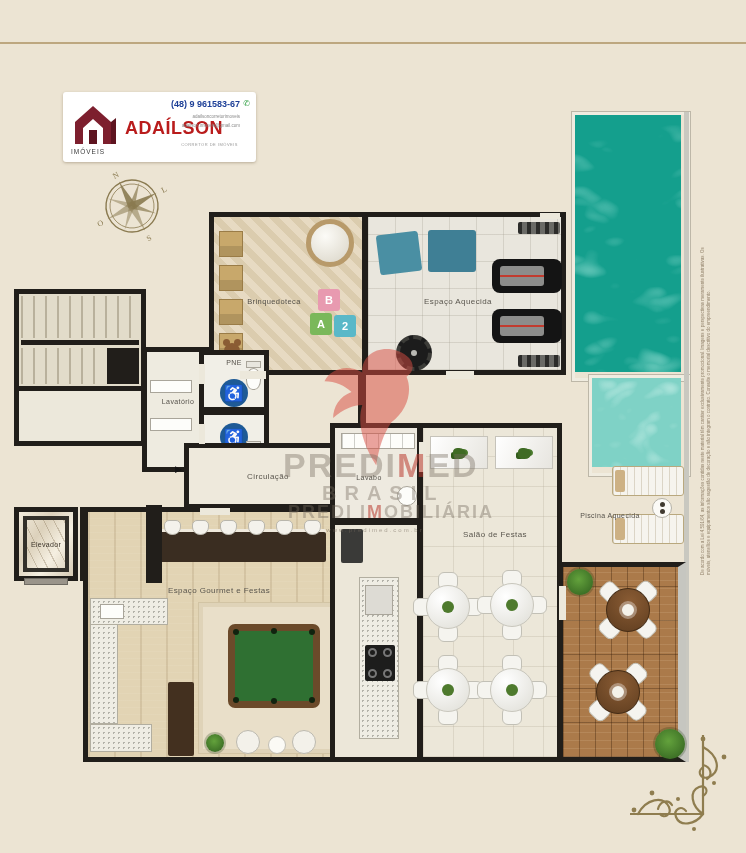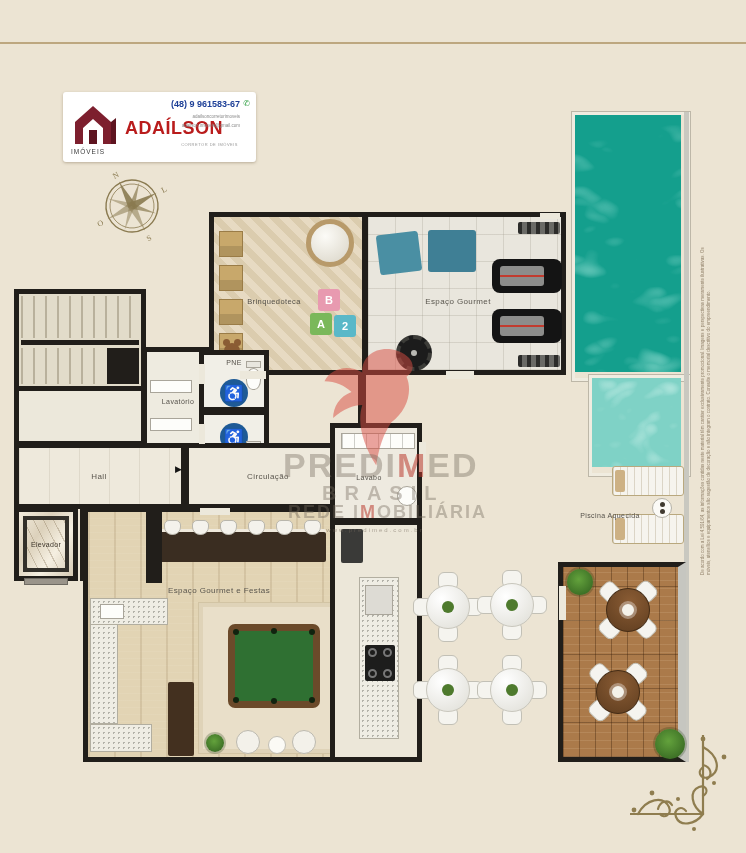--- a/index.html
+++ b/index.html
@@ -267,21 +267,21 @@
         </div>
       <div class="tread" style="left:124px;top:92px">
           <div class="deck"></div>
           <div class="red"></div>
         </div>
       <div class="rack" style="left:150px;top:5px;width:42px"></div>
       <div class="rack" style="left:150px;top:138px;width:42px"></div>
       <div class="fan" style="left:28px;top:118px">
           <i></i>
         </div>
-      <span class="lbl big" style="left:30px;top:80px;width:120px">Espaço Gourmet</span>
+      <span class="lbl big" style="left:30px;top:80px;width:120px">Espaço Aquecida</span>
     </div>
 
     <div class="room" id="brinq">
       <div class="shelf" style="top:14px"></div>
       <div class="shelf" style="top:48px"></div>
       <div class="shelf" style="top:82px"></div>
       <div class="shelf" style="top:116px"></div>
       <div id="kidtable"></div>
       <div class="block" style="left:104px;top:72px;background:#e89ab0">B</div>
       <div class="block" style="left:96px;top:96px;background:#7ab85a">A</div>
@@ -312,23 +312,20 @@
       <span class="lbl" style="left:0;bottom:3px;width:60px;font-size:7px">PNE</span>
     </div>
 
     <div class="room" id="stairs">
       <div class="flight" style="left:2px;top:2px;width:118px;height:42px"></div>
       <div class="abs" style="left:2px;top:46px;width:118px;height:5px;background:#211e1a"></div>
       <div class="flight" style="left:2px;top:54px;width:82px;height:36px"></div>
       <div class="abs" style="left:88px;top:54px;width:32px;height:36px;background:#211e1a"></div>
     </div>
     <div class="room" id="vest"></div>
-    <div class="room" id="hall">
-      <span class="lbl big" style="left:40px;top:24px;width:80px">Hall</span>
-    </div>
     <div class="room" id="circ">
       <span class="lbl big" style="left:24px;top:24px;width:110px">Circulação</span>
     </div>
     <span class="abs" id="arrow">▶</span>
 
     <div class="room elev" style="left:14px;top:507px;width:64px;height:74px">
       <div class="cab">
           <span>Elevador</span>
         </div>
     </div>
@@ -381,20 +378,29 @@
       <div class="granite" style="left:24px;top:52px;width:40px;height:162px"></div>
       <div class="sink" style="left:30px;top:60px;width:28px;height:30px;background:#dddbd4"></div>
       <div id="cooktop">
         <i style="left:3px;top:3px"></i>
           <i style="right:3px;top:3px"></i>
         <i style="left:3px;bottom:3px"></i>
           <i style="right:3px;bottom:3px"></i>
       </div>
     </div>
 
+    <div class="room" id="salao">
+      <div class="buffet" style="left:7px">
+          <div class="flor" style="left:22px;top:11px"></div>
+        </div>
+      <div class="buffet" style="left:72px">
+          <div class="flor" style="left:22px;top:11px"></div>
+        </div>
+      <span class="lbl big" style="left:18px;top:102px;width:108px">Salão de Festas</span>
+    </div>
 
     <div class="room" id="deck">
       <div class="plant" style="left:4px;top:2px;width:26px;height:26px"></div>
       <div class="plant" style="left:92px;top:162px;width:30px;height:30px"></div>
     </div>
 
     <div class="lounger" style="left:612px;top:466px">
         <div class="pil"></div>
       </div>
     <div class="lounger" style="left:612px;top:514px">
@@ -418,21 +424,21 @@
     <div class="gap" style="left:540px;top:213px;width:20px;height:6px"></div>
 
     <div id="wm">
       <span class="abs" id="wm-bird" style="left:318px;top:346px">
         <svg width="108" height="120" viewBox="0 0 100 110">
           <path fill="#d94c42" d="M74 4 C56 -2, 40 8, 41 24 C28 16, 12 20, 6 32 C16 32, 25 36, 31 42 C20 46, 14 56, 14 66 C23 58, 33 54, 41 54 C36 70, 41 90, 54 110 C56 94, 61 80, 68 70 C82 60, 88 42, 82 28 C91 22, 90 10, 74 4 Z"></path>
         </svg>
       </span>
       <div class="wm-big" style="left:283px;top:446px;font-size:34px;letter-spacing:2px"><span>PREDI</span><span class="wm-red">M</span><span>ED</span></div>
       <div class="wm-big" style="left:322px;top:482px;font-size:20px;letter-spacing:8px">BRASIL</div>
-      <div class="wm-big" style="left:288px;top:502px;font-size:18px;letter-spacing:2px"><span>REDE I</span><span class="wm-red">M</span><span>OBILIÁRIA</span></div>
+      <div class="wm-big" style="left:288px;top:502px;font-size:18px;letter-spacing:2px"><span>PREDI I</span><span class="wm-red">M</span><span>OBILIÁRIA</span></div>
       <div id="wm-url">www.predimed.com.br</div>
     </div>
   <div class="rt white" style="left: 413px; top: 572px;">
         <i class="ch c0"></i>
         <i class="ch c1"></i>
         <i class="ch c2"></i>
         <i class="ch c3"></i>
         <b class="tbl"></b>
         <u class="ctr"></u>
       </div>

